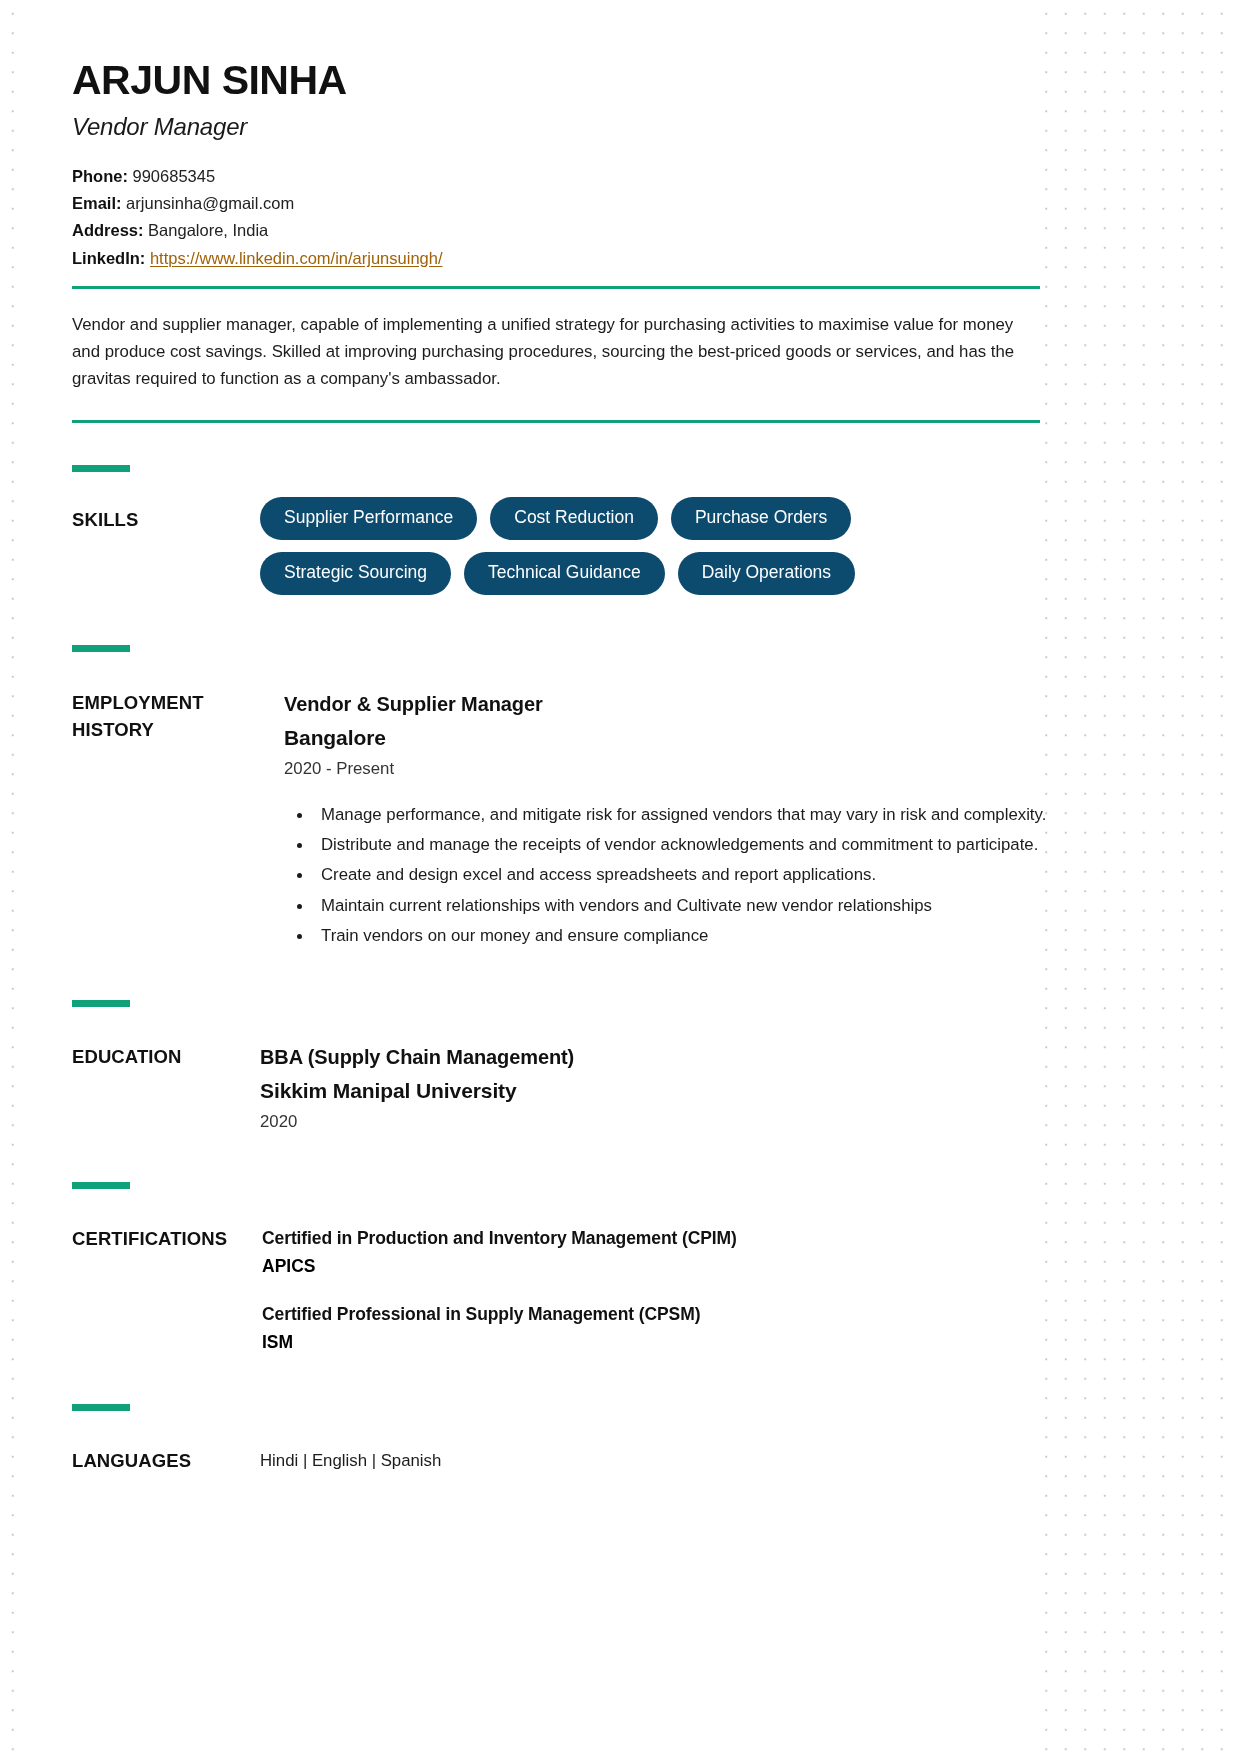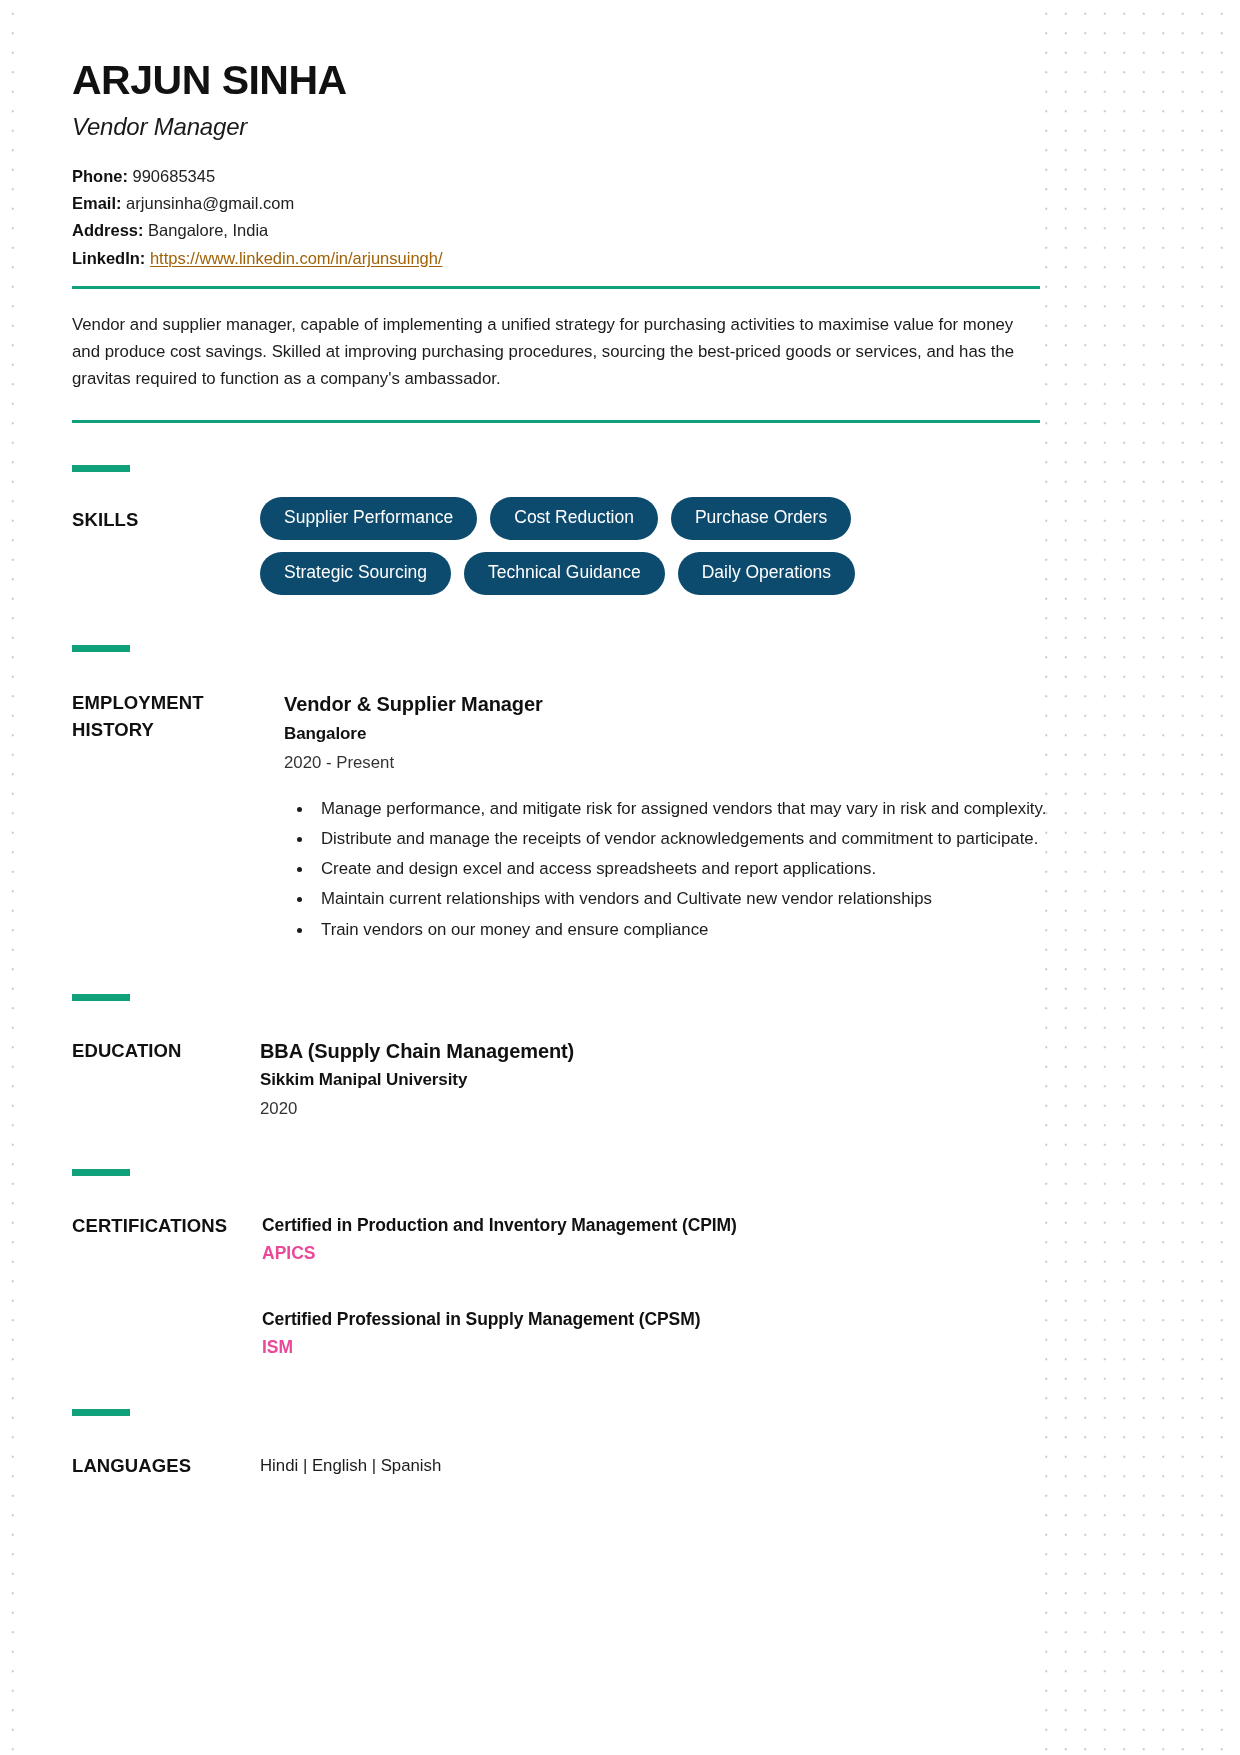--- a/index.html
+++ b/index.html
@@ -154,21 +154,21 @@
   #section-employment .col-body { padding-top: 44px; }
 
   .entry-title {
     font-size: 20px;
     font-weight: bold;
     color: #111111;
     line-height: 1.58;
     letter-spacing: -0.1px;
   }
   .entry-sub {
-    font-size: 17px;
+    font-size: 21px;
     font-weight: bold;
     color: #111111;
     line-height: 1.58;
     letter-spacing: -0.1px;
   }
   .entry-date {
     font-size: 16.8px;
     color: #333333;
     margin-top: 5px;
   }
@@ -191,33 +191,33 @@
   #section-education { margin-top: 48px; }
   #section-education .col-label { padding-top: 44px; }
   #section-education .col-body { padding-top: 42px; }
 
   
   #section-certifications { margin-top: 50px; }
   #section-certifications .col-label { padding-top: 44px; }
   #section-certifications .col-body { padding-top: 42px; }
   #section-certifications .col-label { width: 190px; flex: 0 0 190px; }
 
-  .cert-entry { margin-bottom: 38px; }
+  .cert-entry { margin-bottom: 20px; }
   .cert-entry:last-child { margin-bottom: 0; }
   .cert-name {
     font-size: 17.5px;
     font-weight: bold;
     color: #111111;
     line-height: 1.6;
     letter-spacing: -0.1px;
   }
   .cert-org {
     font-size: 17.5px;
     font-weight: bold;
-    color: #ec4899;
+    color: #000000;
     line-height: 1.6;
   }
 
   
   #section-languages { margin-top: 48px; }
   #section-languages .col-label { padding-top: 44px; }
   #section-languages .col-body { padding-top: 44px; }
 
   .languages-text {
     font-size: 16.8px;

